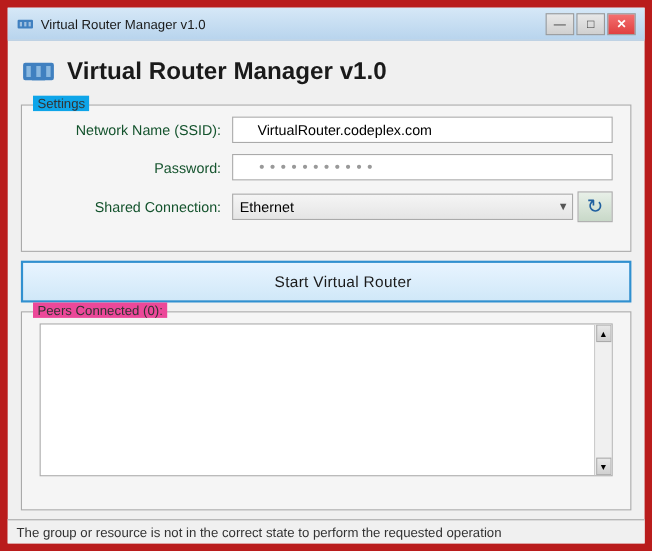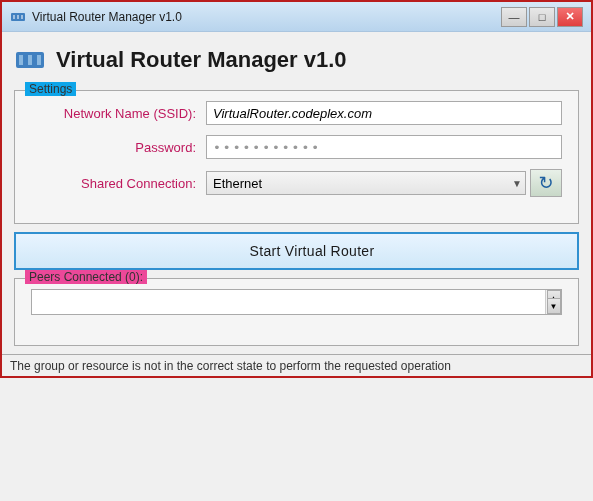--- a/index.html
+++ b/index.html
@@ -12,23 +12,23 @@
       width: 593px;
       height: 501px;
       background: #f0f0f0;
       font-family: 'Segoe UI', Tahoma, Geneva, Verdana, sans-serif;
       font-size: 13px;
       overflow: hidden;
     }
 
     .window {
       width: 593px;
-      height: 378px;
+      height: 501px;
       background: #f0f0f0;
-      border: 2px solid #b91c1c;
+      border: 7px solid #b91c1c;
       display: flex;
       flex-direction: column;
     }
 
     .title-bar {
       background: linear-gradient(to bottom, #d6e8f7, #b8d4ed);
       height: 30px;
       display: flex;
       align-items: center;
       justify-content: space-between;
@@ -119,32 +119,31 @@
 
     .form-row:last-child {
       margin-bottom: 10px;
     }
 
     .form-label {
       width: 175px;
       text-align: right;
       padding-right: 10px;
       font-size: 13px;
-      color: #be185d;
+      color: #14532d;
       flex-shrink: 0;
     }
 
     .form-input {
       flex: 1;
       height: 24px;
       border: 1px solid #aaa;
       background: white;
-      padding: 2px 6px;
+      padding: 2px 22px;
       font-size: 13px;
-      font-style: italic;
     }
 
     .form-input.password {
       color: #999;
       font-family: monospace;
       letter-spacing: 2px;
     }
 
     .connection-row {
       display: flex;

